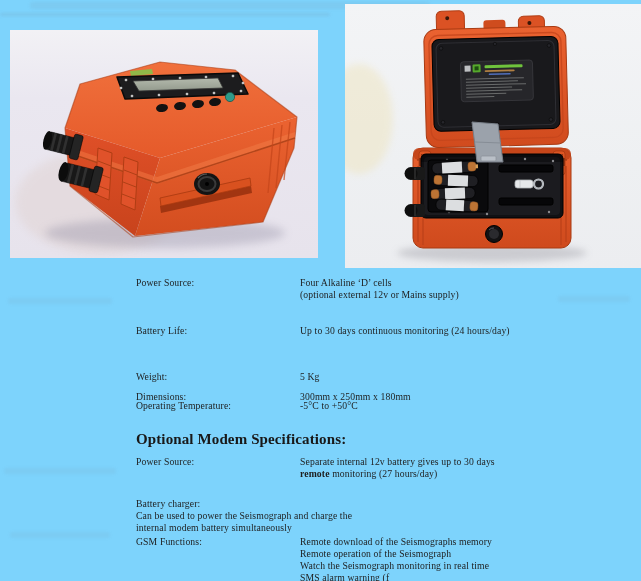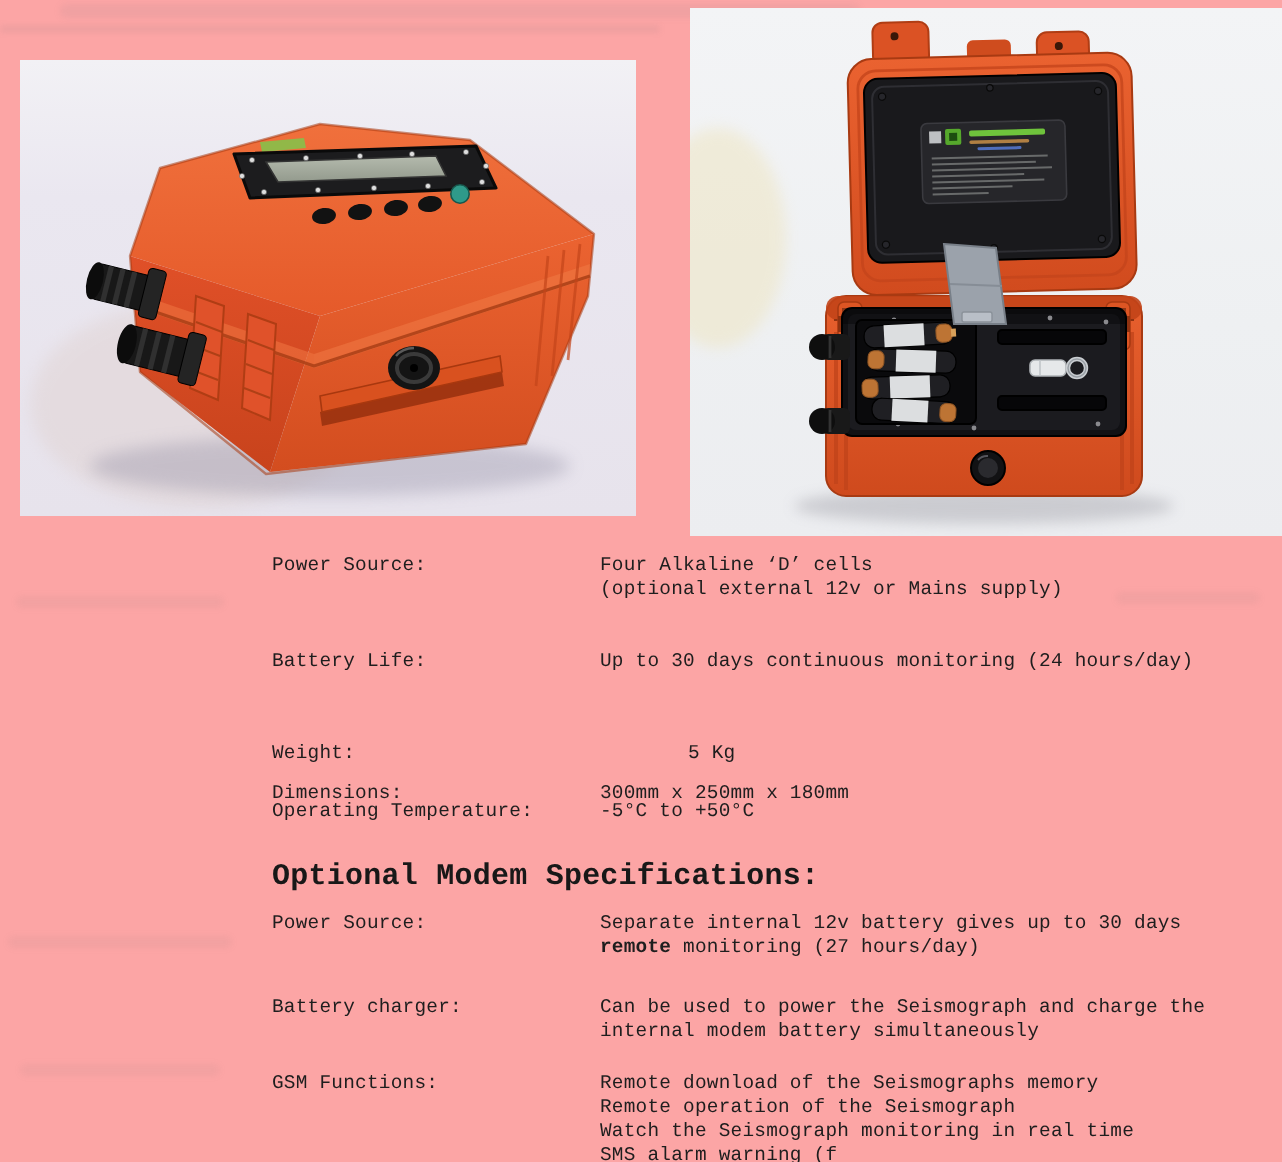--- a/index.html
+++ b/index.html
@@ -1,17 +1,17 @@
 <!DOCTYPE html>
 <html><head>
 <meta charset="utf-8">
 <style>
   html,body{margin:0;padding:0;background:#ffffff;}
-  .page{position:relative;width:641px;height:581px;background:#fca5a5;overflow:hidden;
-        font-family:Liberation Mono, monospace;}
+  .page{position:relative;width:641px;height:581px;background:#7dd3fc;overflow:hidden;
+        font-family:Liberation Serif, serif;}
   .photo{position:absolute;}
   .photo svg{display:block;}
   .photo-left{left:10px;top:30px;width:308px;height:228px;
       background:linear-gradient(180deg,#f2f1f5 0%,#eae7f0 30%,#e7e3ec 100%);}
   .photo-right{left:345px;top:4px;width:296px;height:264px;
       background:linear-gradient(180deg,#f3f4f6 0%,#eef0f2 60%,#ecedf0 100%);}
   .specs{position:absolute;left:0;top:0;width:641px;height:581px;color:#1e1e1e;
          font-size:9.7px;line-height:12px;letter-spacing:.12px;}
   .spec-row{position:absolute;left:136px;display:flex;}
   .spec-label{width:164px;flex:none;white-space:nowrap;}
@@ -324,21 +324,21 @@
           <div class="spec-value">
             <div class="spec-line"><span>Up to 30 days continuous monitoring (24 hours/day)</span></div>
           </div>
         </div>
         <div class="spec-row" style="top: 348px; margin-top: 43px;">
           <span class="spec-label">Dimensions:</span>
           <div class="spec-value">
             <div class="spec-line"><span>300mm x 250mm x 180mm</span></div>
           </div>
         </div>
-        <div class="spec-row" style="top: 371px; gap: 44px;">
+        <div class="spec-row" style="top: 371px;">
           <span class="spec-label">Weight:</span>
           <div class="spec-value">
             <div class="spec-line"><span>5 Kg</span></div>
           </div>
         </div>
         <div class="spec-row" style="top: 400px;">
           <span class="spec-label">Operating Temperature:</span>
           <div class="spec-value">
             <div class="spec-line"><span>-5°C to +50°C</span></div>
           </div>
@@ -346,21 +346,21 @@
       </div>
     <h3 class="modem-heading">Optional Modem Specifications:</h3>
     <div id="spec-rows-2">
         <div class="spec-row" style="top: 456px;">
           <span class="spec-label">Power Source:</span>
           <div class="spec-value">
             <div class="spec-line"><span>Separate internal 12v battery gives up to 30 days</span></div>
             <div class="spec-line"><span class="b">remote</span><span> monitoring (27 hours/day)</span></div>
           </div>
         </div>
-        <div class="spec-row" style="top: 498px;">
+        <div class="spec-row" style="top: 498px; flex-direction: column;">
           <span class="spec-label">Battery charger:</span>
           <div class="spec-value">
             <div class="spec-line"><span>Can be used to power the Seismograph and charge the</span></div>
             <div class="spec-line"><span>internal modem battery simultaneously</span></div>
           </div>
         </div>
         <div class="spec-row" style="top: 536px;">
           <span class="spec-label">GSM Functions:</span>
           <div class="spec-value">
             <div class="spec-line"><span>Remote download of the Seismographs memory</span></div>

